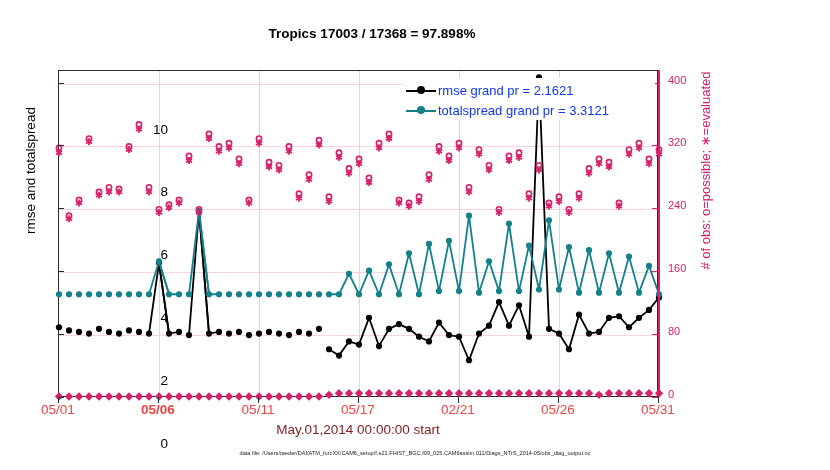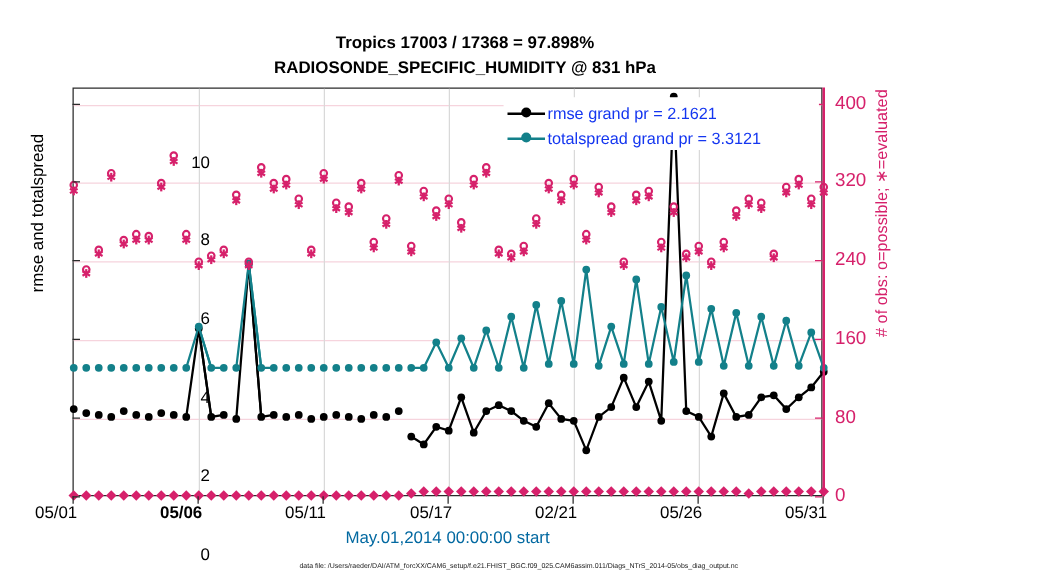--- a/index.html
+++ b/index.html
@@ -10,36 +10,36 @@
   .title-line{font-size:13.5px;font-weight:bold;color:#000;line-height:20px;letter-spacing:0px;padding-left:28px;}
 
   #plot{position:absolute;left:58px;top:70px;width:600px;height:327px;
         border:1px solid #2b2b2b;box-sizing:border-box;background:#fff;}
   .gridline{position:absolute;left:0;width:100%;height:1px;background:#f6d4dd;}
   .vgridline{position:absolute;top:0;height:100%;width:1px;background:#d9d9d9;}
 
   .ytick-l{position:absolute;right:662px;font-size:13.5px;color:#000;text-align:right;
            width:40px;transform:translateY(-9px);margin-top:48px;}
   .ytickmark-l{position:absolute;left:58px;width:6px;height:1px;background:#2b2b2b;}
-  .ytick-r{position:absolute;left:668px;font-size:15px;color:#d6216b;text-align:left;
+  .ytick-r{position:absolute;left:668px;font-size:11px;color:#d6216b;text-align:left;
            width:40px;transform:translateY(-9px);}
   .ytickmark-r{position:absolute;left:652px;width:6px;height:1px;background:#d6216b;}
 
   #yaxis-right-line{position:absolute;left:658px;top:70px;width:1.6px;height:327px;background:#d6216b;}
 
-  .xtick-label{position:absolute;top:402px;font-size:13.5px;color:#000000;
-               width:60px;text-align:left;margin-left:-30px;}
+  .xtick-label{position:absolute;top:402px;font-size:13.5px;color:#ef4444;
+               width:60px;text-align:center;margin-left:-30px;}
   .xtickmark{position:absolute;top:397px;width:1px;height:6px;background:#2b2b2b;}
 
   #ylabel-left{position:absolute;left:-130px;top:163px;width:320px;text-align:center;
                font-size:13.5px;color:#000;transform:rotate(-90deg);}
   #ylabel-right{position:absolute;left:545px;top:163px;width:320px;text-align:center;
                 font-size:13px;color:#d6216b;transform:rotate(-90deg);}
   #xlabel{position:absolute;left:58px;top:422px;width:600px;text-align:center;
-          font-size:13.5px;color:#0369a1;}
+          font-size:13.5px;color:#7f1d1d;}
 
   #legend{position:absolute;left:403px;top:78px;width:252px;height:42px;
           background:#ffffff;border:1px solid #ffffff;box-sizing:border-box;padding-top:1px;}
   .legend-row{display:flex;align-items:center;height:20px;}
   .legend-sample{position:relative;width:34px;height:20px;flex:0 0 34px;}
   .legend-sample .ln{position:absolute;left:2px;top:9.5px;width:30px;height:2px;}
   .legend-sample .mk{position:absolute;left:13px;top:6px;width:8px;height:8px;border-radius:50%;}
   .legend-text{font-size:13px;color:#1436f0;white-space:nowrap;}
 
   #footer{position:absolute;left:0;top:450px;width:830px;text-align:center;
@@ -47,21 +47,20 @@
 
   svg.series{position:absolute;left:0;top:0;overflow:visible;}
 </style>
 </head>
 <body>
 
 <div id="root">
 
   <div class="title-block">
     <div class="title-line">Tropics 17003 / 17368 = 97.898%</div>
-    <div class="title-line">RADIOSONDE_SPECIFIC_HUMIDITY @ 831 hPa</div>
   </div>
 
   <div id="plot">
     <div id="gridlines">
         <div class="gridline" style="top: 264.115px;"></div>
         <div class="gridline" style="top: 201.231px;"></div>
         <div class="gridline" style="top: 138.346px;"></div>
         <div class="gridline" style="top: 75.4615px;"></div>
         <div class="gridline" style="top: 12.5769px;"></div>
       </div>

